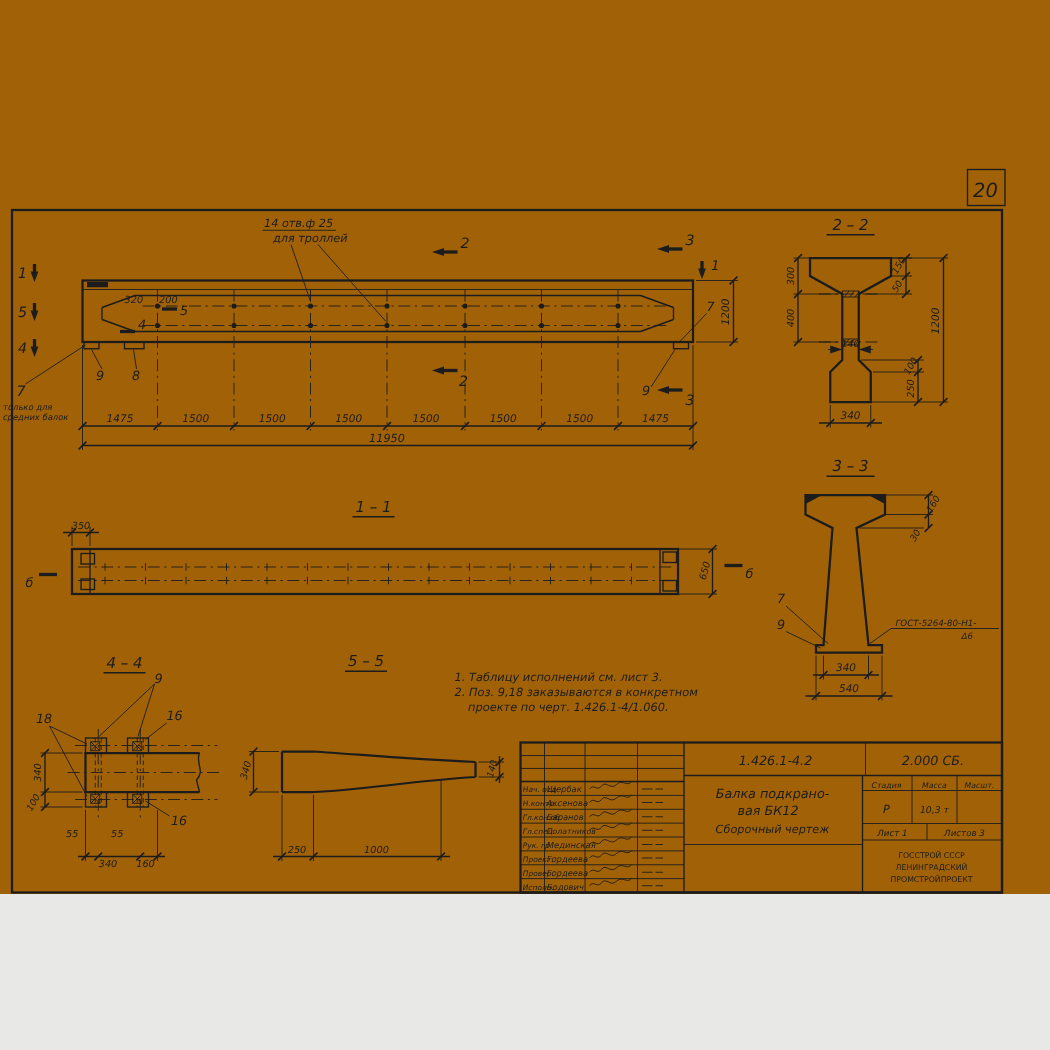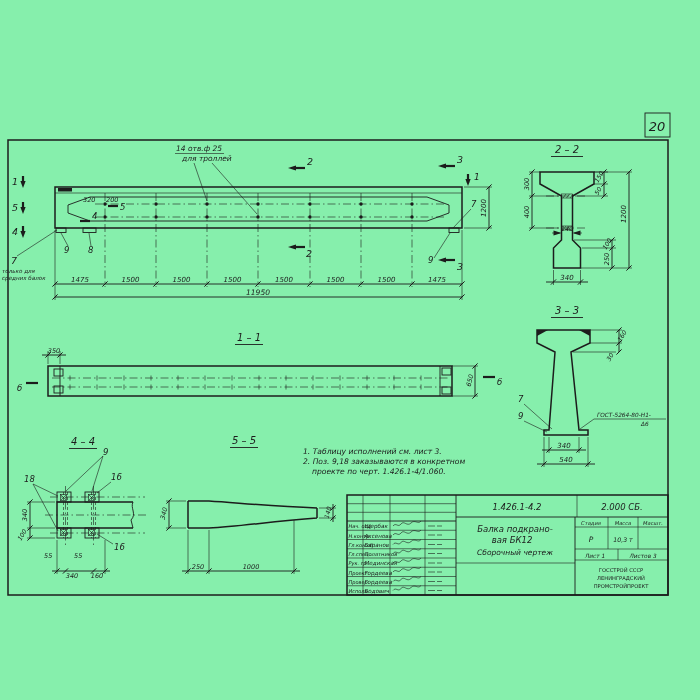--- a/index.html
+++ b/index.html
@@ -1,17 +1,17 @@
 <!DOCTYPE html>
 <html><head>
 <meta charset="utf-8">
 <style>
   html,body{margin:0;padding:0;background:#e8e8e6;}
   #sheet{
-    position:relative;width:700px;height:700px;background:#86efac;
+    position:relative;width:700px;height:596px;background:#a16207;
     font-family:"DejaVu Sans",sans-serif;overflow:hidden;
   }
   svg{position:absolute;left:0;top:0;}
   svg text{fill:#1c1c1c;font-family:"DejaVu Sans",sans-serif;font-style:italic;}
   .ln{stroke:#1c1c1c;fill:none;}
   .thin{stroke-width:.6;}
   .med{stroke-width:.9;}
   .thick{stroke-width:1.5;}
   .xthick{stroke-width:2.2;}
   .dd{stroke-dasharray:8 3 1.5 3;stroke-width:.6;}

